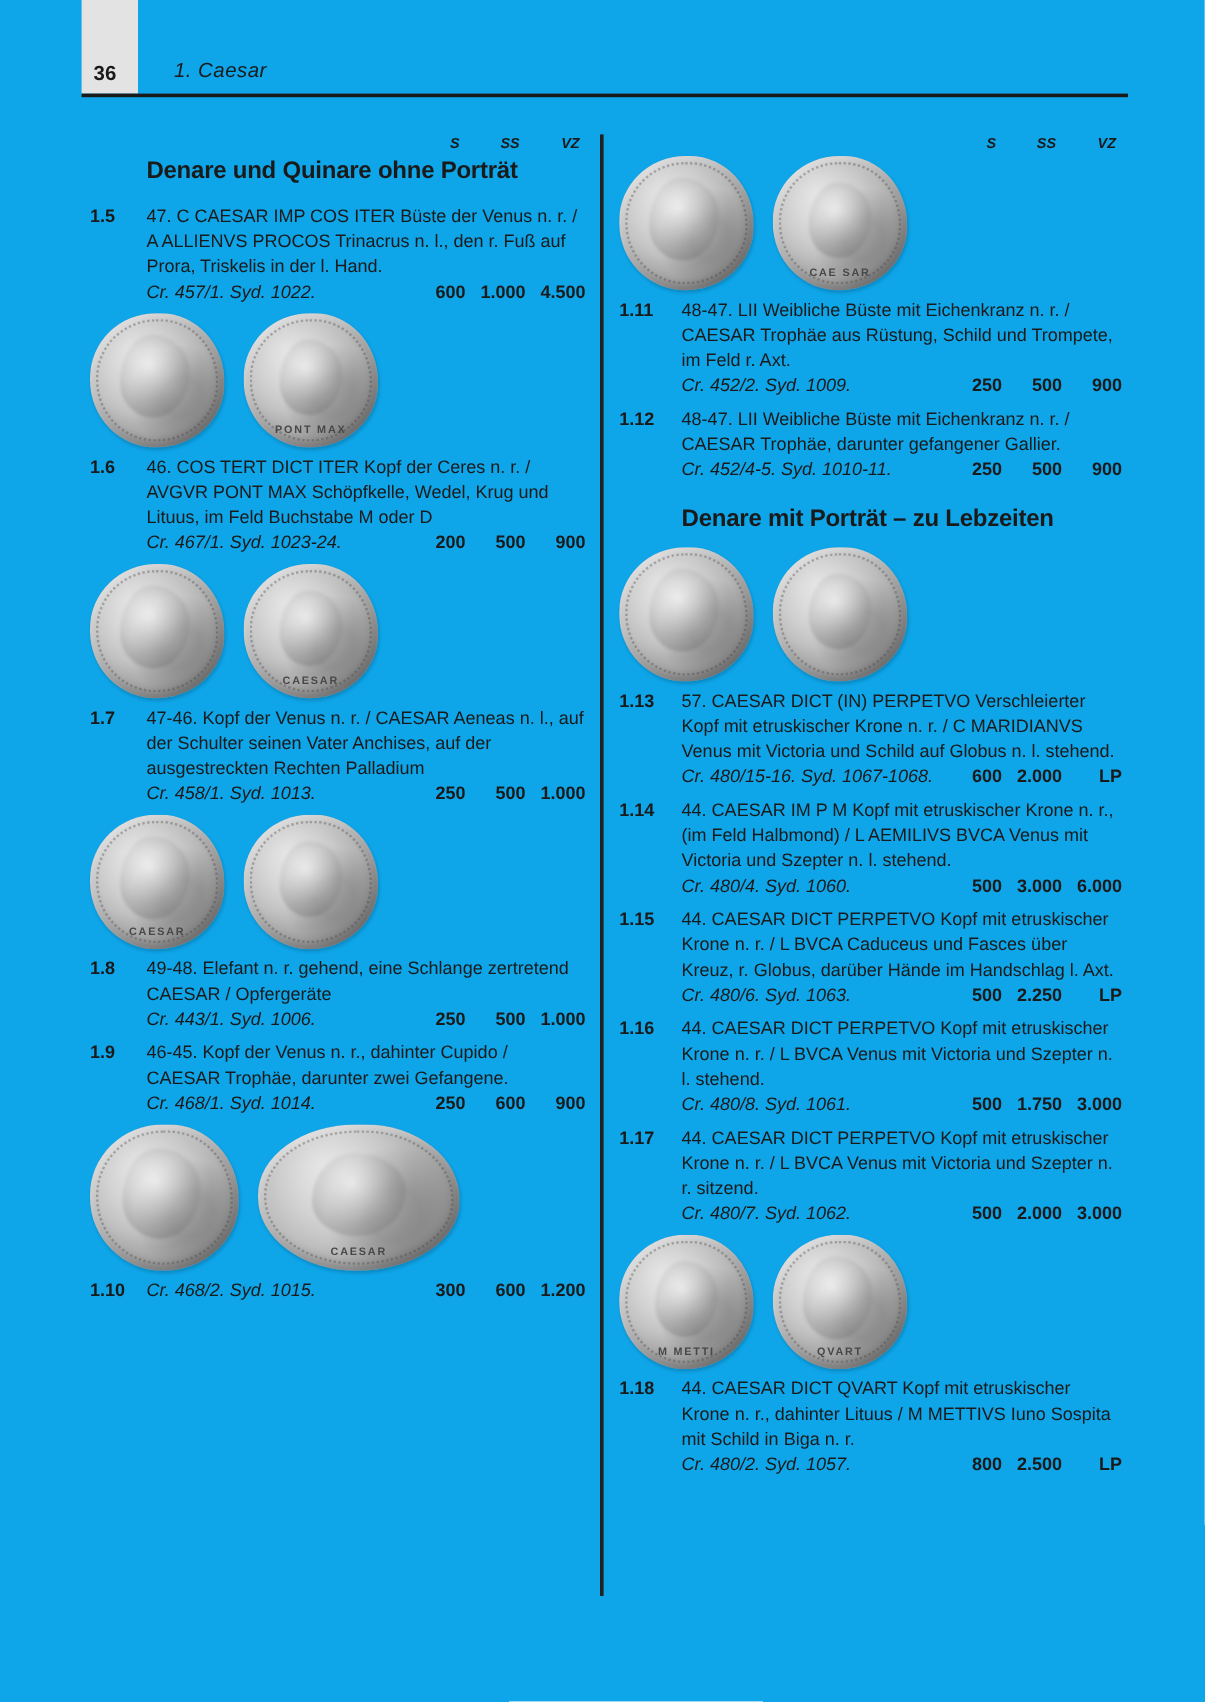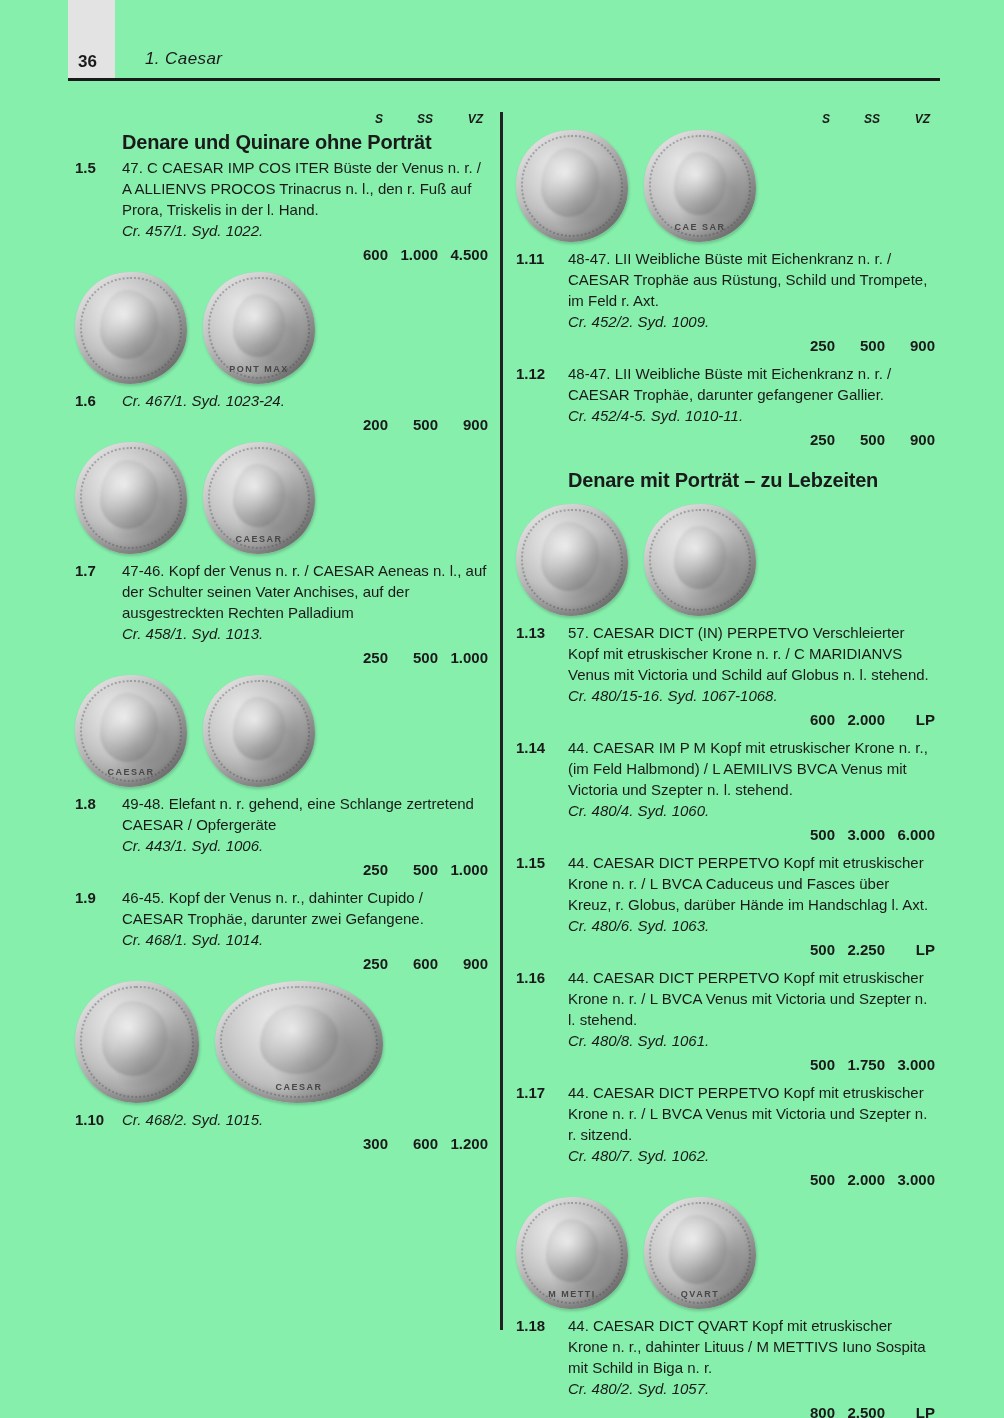--- a/index.html
+++ b/index.html
@@ -1,45 +1,45 @@
 <!DOCTYPE html>
 <html><head>
 <meta charset="utf-8">
 <style>
   html,body{margin:0;padding:0;background:#ffffff;}
-  .page{position:relative;width:1004px;height:1418px;background:#86efac;color:#1a1a1a;
+  .page{position:relative;width:1004px;height:1418px;background:#0ea5e9;color:#1a1a1a;
         font-family:"Liberation Sans",sans-serif;overflow:hidden;}
 
   
   .pagenum-box{position:absolute;left:68px;top:0;width:47px;height:78px;background:#e3e3e3;
                display:flex;align-items:flex-end;padding:0 0 6px 10px;box-sizing:border-box;
                font-weight:bold;font-size:17px;}
   .chapter{position:absolute;left:145px;top:49px;font-style:italic;font-size:17px;letter-spacing:.4px;}
   .rule{position:absolute;left:68px;top:78px;width:872px;height:3px;background:#1a1a1a;}
   .divider{position:absolute;left:500px;top:112px;width:3px;height:1218px;background:#222;}
 
   
   .col{position:absolute;top:112px;}
   .col-left{left:75px;width:413px;}
   .col-right{left:516px;width:419px;}
 
   .grade-row{display:flex;justify-content:flex-end;height:14px;line-height:14px;margin-bottom:4px;
              font-size:12px;font-weight:bold;font-style:italic;}
   .grade-cell{width:50px;text-align:right;padding-right:5px;box-sizing:border-box;}
 
-  .section-heading{font-size:20px;font-weight:bold;line-height:24px;margin:0 0 3px 47px;letter-spacing:-0.2px;}
+  .section-heading{font-size:20px;font-weight:bold;line-height:24px;margin:0 0 16px 47px;letter-spacing:-0.2px;}
   .col-right .section-heading{margin:18px 0 12px 52px;}
 
   .entry{display:flex;margin-bottom:7px;font-size:15px;line-height:21px;}
   .entry-no{width:47px;font-weight:bold;flex:0 0 auto;}
   .col-right .entry-no{width:52px;}
   .entry-body{flex:1;min-width:0;}
   .ref-row{display:flex;}
   .ref{flex:1;font-style:italic;}
-  .price{width:50px;text-align:right;font-weight:bold;flex:0 0 auto;margin-top:24px;}
+  .price{width:50px;text-align:right;font-weight:bold;flex:0 0 auto;}
 
   
   .coin-row{display:flex;align-items:center;gap:16px;margin:2px 0 6px;}
   .coin{position:relative;width:112px;height:112px;
         border-radius:50% 48% 52% 50%/49% 52% 48% 51%;
         background:
           radial-gradient(circle at 68% 62%, rgba(80,80,80,.30) 0 16%, rgba(0,0,0,0) 42%),
           radial-gradient(circle at 42% 44%, rgba(255,255,255,.25) 0 20%, rgba(0,0,0,0) 50%),
           radial-gradient(circle at 32% 28%, #dedede 0%, #bdbdbd 45%, #969696 78%, #7f7f7f 100%);
         box-shadow: inset 2px 3px 6px rgba(255,255,255,.45),
@@ -88,20 +88,21 @@
       </div>
       <div class="coin-row md">
         <div class="coin obv"></div>
         <div class="coin rev">
           <span class="coin-legend">PONT MAX</span>
         </div>
       </div>
       <div class="entry">
         <div class="entry-no">1.6</div>
         <div class="entry-body">
+          <div class="entry-text">46. COS TERT DICT ITER Kopf der Ceres n. r. / AVGVR PONT MAX Schöpfkelle, Wedel, Krug und Lituus, im Feld Buchstabe M oder D</div>
           <div class="ref-row">
             <span class="ref">Cr. 467/1. Syd. 1023-24.</span>
             <span class="price">200</span>
             <span class="price">500</span>
             <span class="price">900</span>
           </div>
         </div>
       </div>
       <div class="coin-row md">
         <div class="coin obv"></div>

